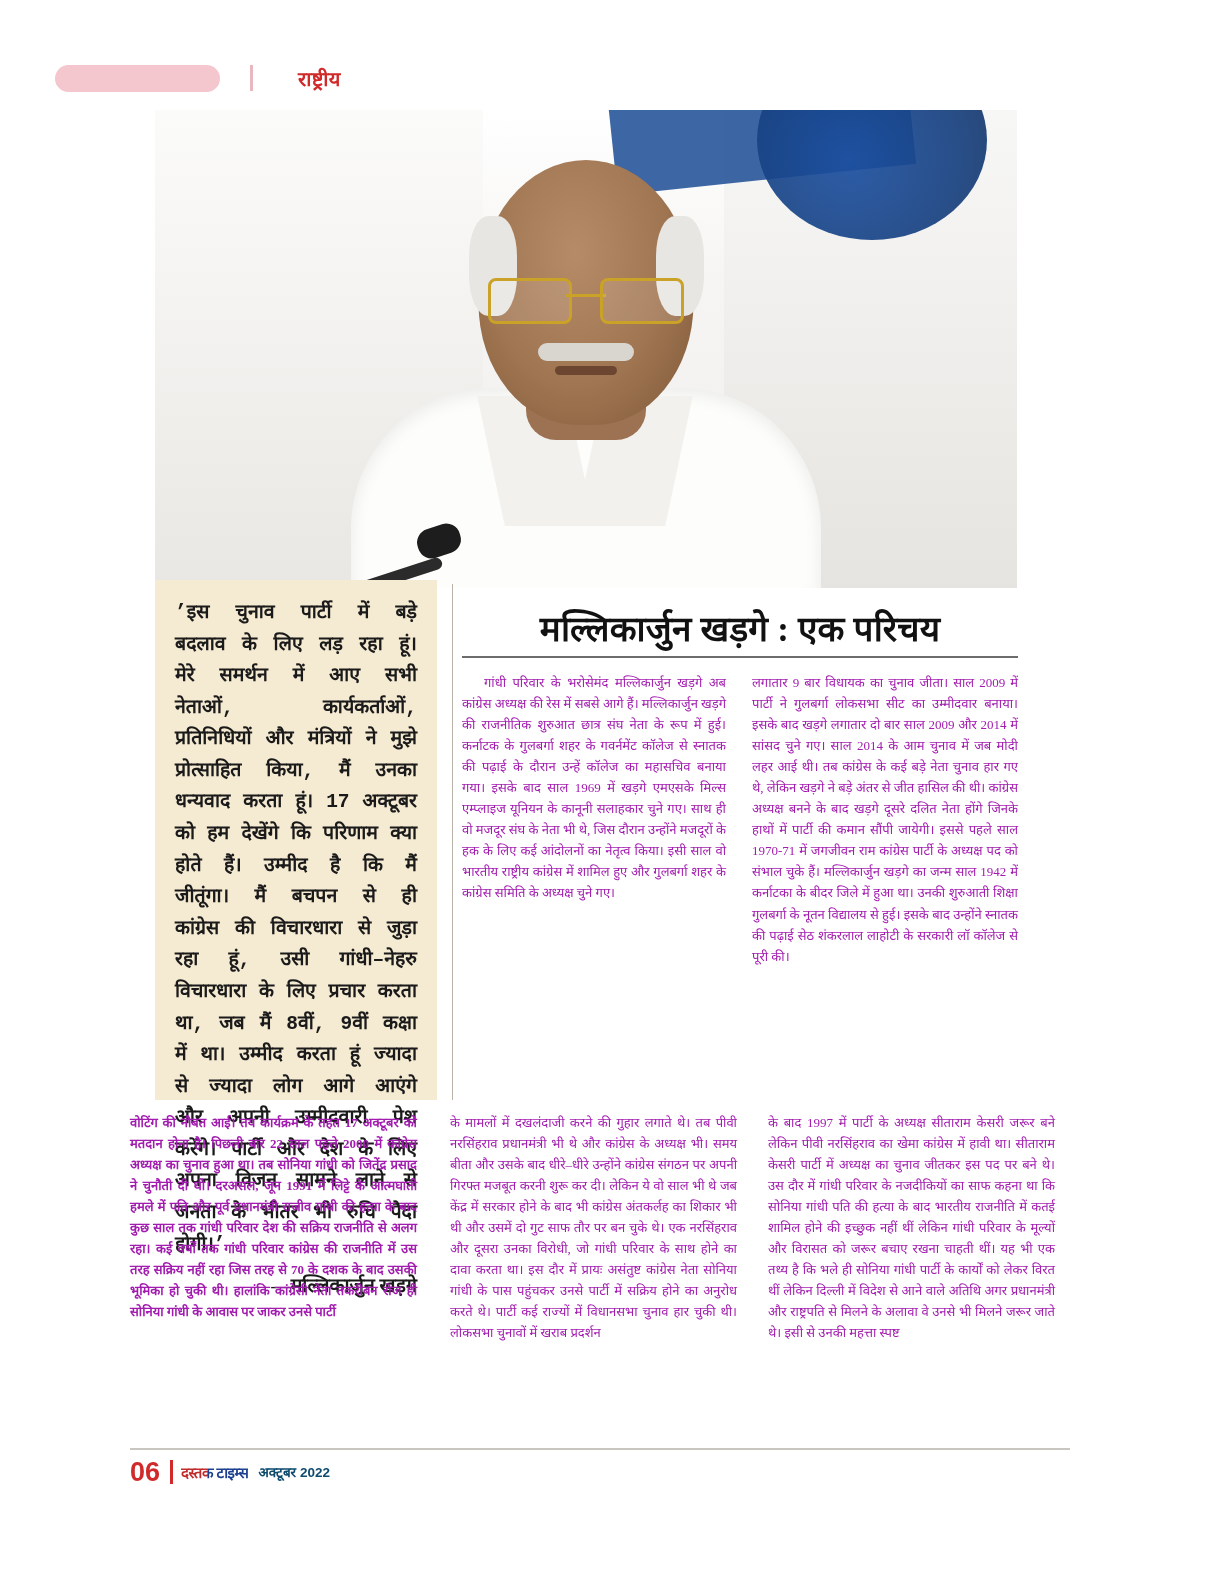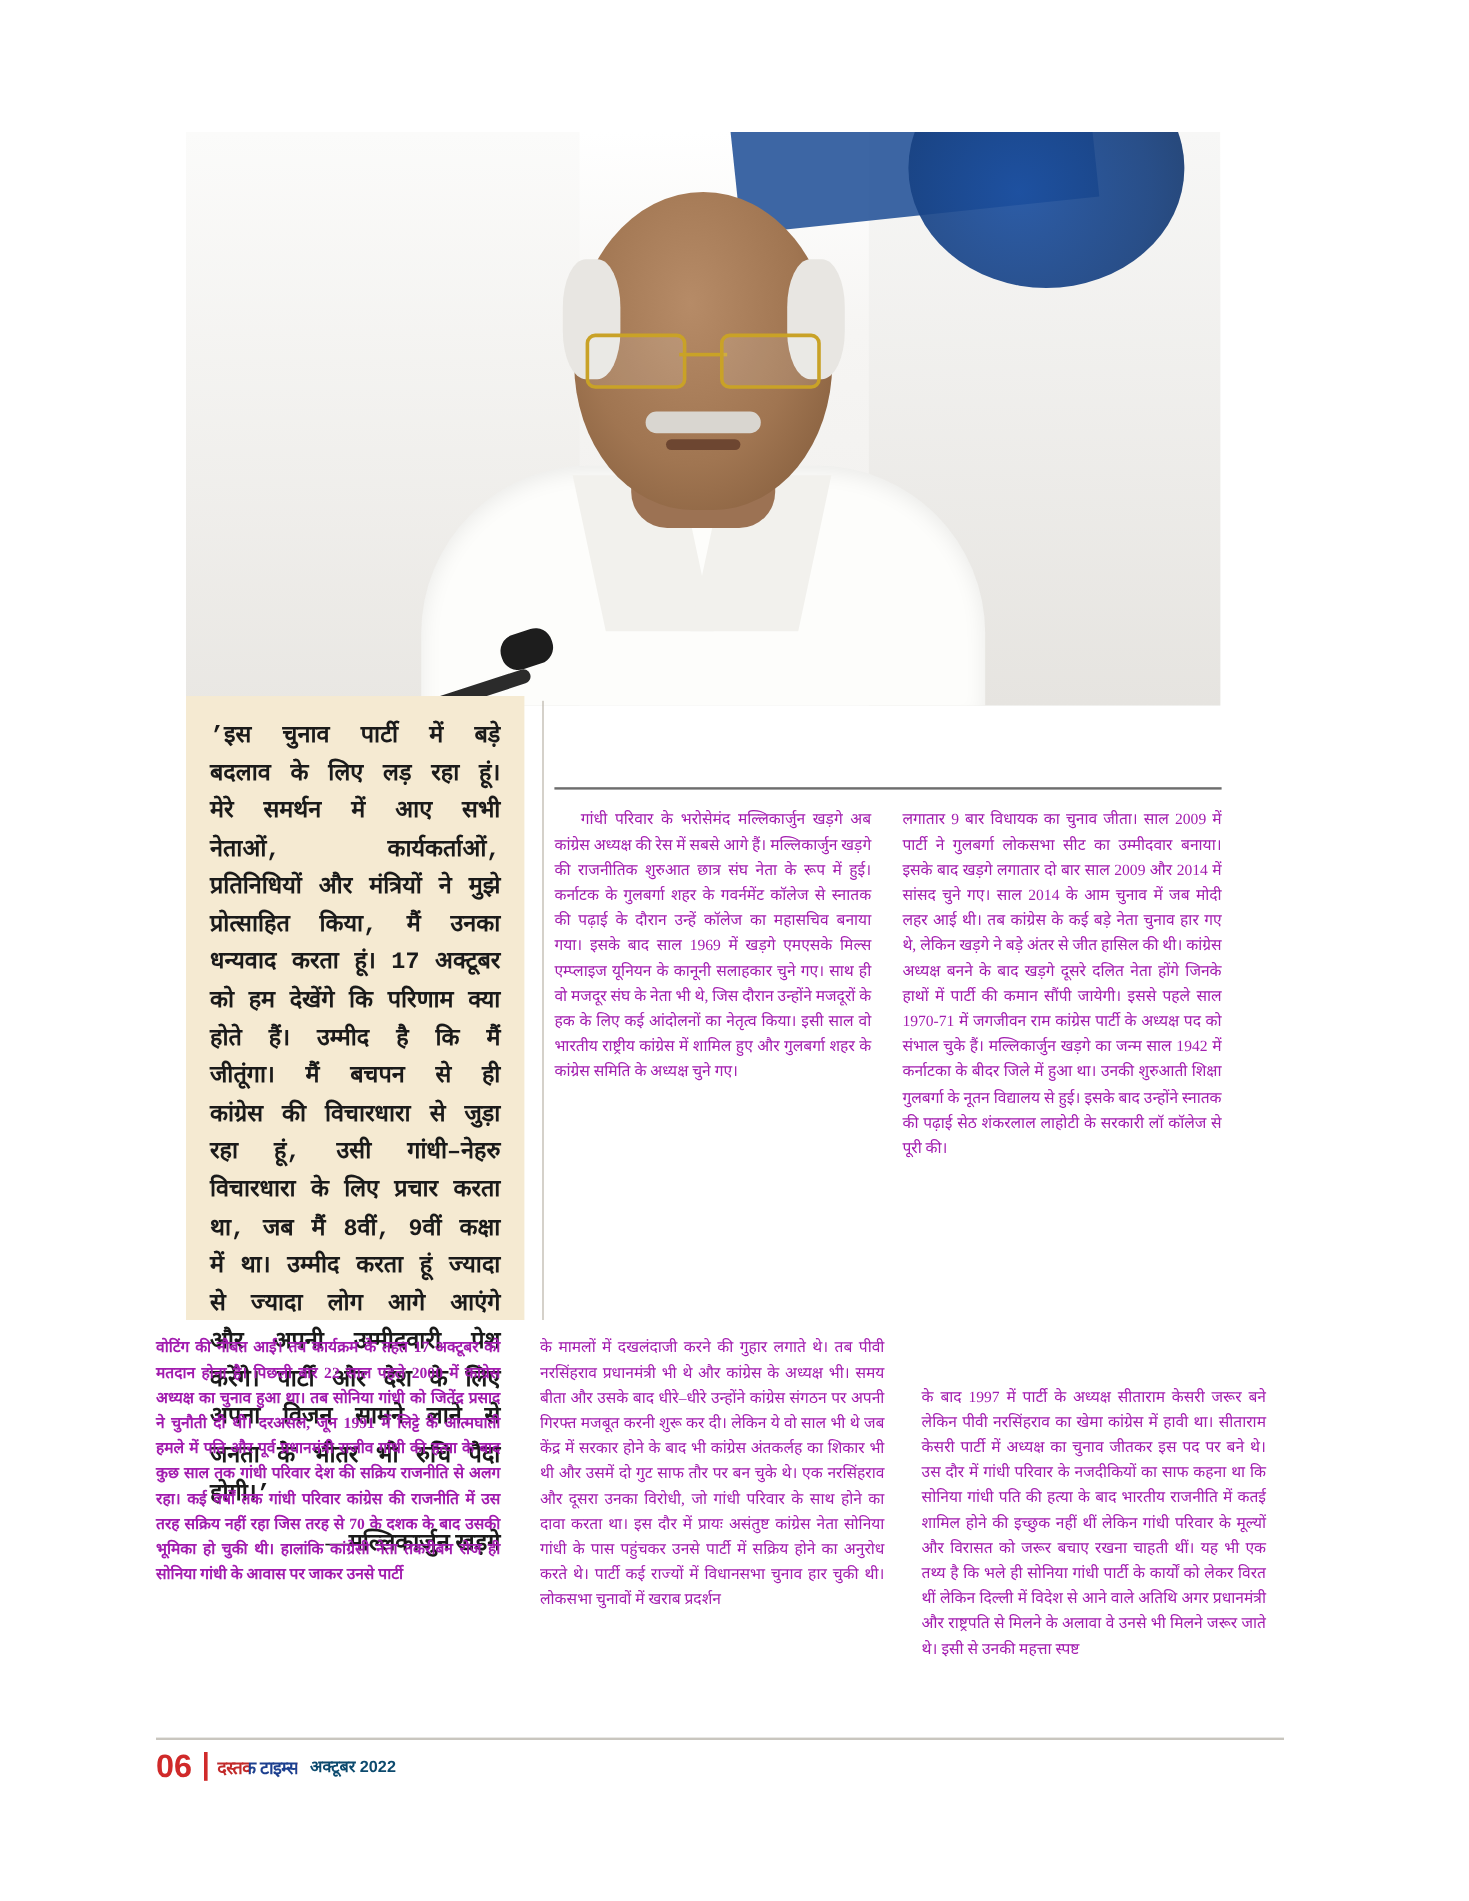--- a/index.html
+++ b/index.html
@@ -300,21 +300,21 @@
   }
   .col p { margin: 0 0 9px 0; }
   .col p:first-child::first-letter { }
   .indent { text-indent: 22px; }
 
   .col-a { left: 462px; top: 672px; width: 264px; }
   .col-b { left: 752px; top: 672px; width: 266px; }
 
   .col-c { left: 130px; top: 1112px; width: 287px; font-weight: bold; }
   .col-d { left: 450px; top: 1112px; width: 287px; }
-  .col-e { left: 768px; top: 1112px; width: 287px; margin-top: 41px; }
+  .col-e { left: 768px; top: 1112px; width: 287px; }
 
   
   .footer-rule {
     position: absolute;
     left: 130px;
     top: 1448px;
     width: 940px;
     height: 2px;
     background: #c9c6bf;
   }
@@ -355,20 +355,25 @@
     font-size: 13.5px;
     font-weight: bold;
     color: #0c4a6e;
   }
 </style>
 </head>
 <body>
 
 <div class="page">
 
+  <div class="header">
+    <div class="header-swatch"></div>
+    <div class="header-divider"></div>
+    <div class="header-kicker">राष्ट्रीय</div>
+  </div>
 
   <div class="hero">
     <div class="hero-bg-left"></div>
     <div class="hero-bg-right"></div>
     <div class="hero-blue2"></div>
     <div class="hero-blue"></div>
     <div class="person">
       <div class="torso"></div>
       <div class="collar-l"></div>
       <div class="collar-r"></div>
@@ -390,20 +395,21 @@
     </div>
   </div>
 
   <div class="quote-box">
     <div class="quote-text">’इस चुनाव पार्टी में बड़े बदलाव के लिए लड़ रहा हूं। मेरे समर्थन में आए सभी नेताओं, कार्यकर्ताओं, प्रतिनिधियों और मंत्रियों ने मुझे प्रोत्साहित किया, मैं उनका धन्यवाद करता हूं। 17 अक्टूबर को हम देखेंगे कि परिणाम क्या होते हैं। उम्मीद है कि मैं जीतूंगा। मैं बचपन से ही कांग्रेस की विचारधारा से जुड़ा रहा हूं, उसी गांधी–नेहरु विचारधारा के लिए प्रचार करता था, जब मैं 8वीं, 9वीं कक्षा में था। उम्मीद करता हूं ज्यादा से ज्यादा लोग आगे आएंगे और अपनी उम्मीदवारी पेश करेंगे। पार्टी और देश के लिए अपना विजन सामने लाने से जनता के भीतर भी रुचि पैदा होगी।’</div>
     <div class="quote-attrib">—मल्लिकार्जुन खड़गे</div>
   </div>
 
   <div class="vert-rule"></div>
 
+  <div class="headline">मल्लिकार्जुन खड़गे  : एक परिचय</div>
   <div class="headline-rule"></div>
 
   <div class="col col-a">
     <p class="indent">गांधी परिवार के भरोसेमंद मल्लिकार्जुन खड़गे अब कांग्रेस अध्यक्ष की रेस में सबसे आगे हैं। मल्लिकार्जुन खड़गे की राजनीतिक शुरुआत छात्र संघ नेता के रूप में हुई। कर्नाटक के गुलबर्गा शहर के गवर्नमेंट कॉलेज से स्नातक की पढ़ाई के दौरान उन्हें कॉलेज का महासचिव बनाया गया। इसके बाद साल 1969 में खड़गे एमएसके मिल्स एम्प्लाइज यूनियन के कानूनी सलाहकार चुने गए। साथ ही वो मजदूर संघ के नेता भी थे, जिस दौरान उन्होंने मजदूरों के हक के लिए कई आंदोलनों का नेतृत्व किया। इसी साल वो भारतीय राष्ट्रीय कांग्रेस में शामिल हुए और गुलबर्गा शहर के कांग्रेस समिति के अध्यक्ष चुने गए।</p>
   </div>
   <div class="col col-b">
     <p>लगातार 9 बार विधायक का चुनाव जीता। साल 2009 में पार्टी ने गुलबर्गा लोकसभा सीट का उम्मीदवार बनाया। इसके बाद खड़गे लगातार दो बार साल 2009 और 2014 में सांसद चुने गए। साल 2014 के आम चुनाव में जब मोदी लहर आई थी। तब कांग्रेस के कई बड़े नेता चुनाव हार गए थे, लेकिन खड़गे ने बड़े अंतर से जीत हासिल की थी। कांग्रेस अध्यक्ष बनने के बाद खड़गे दूसरे दलित नेता होंगे जिनके हाथों में पार्टी की कमान सौंपी जायेगी। इससे पहले साल 1970-71 में जगजीवन राम कांग्रेस पार्टी के अध्यक्ष पद को संभाल चुके हैं। मल्लिकार्जुन खड़गे का जन्म साल 1942 में कर्नाटका के बीदर जिले में हुआ था। उनकी शुरुआती शिक्षा गुलबर्गा के नूतन विद्यालय से हुई। इसके बाद उन्होंने स्नातक की पढ़ाई सेठ शंकरलाल लाहोटी के सरकारी लॉ कॉलेज से पूरी की।</p>
   </div>
 
   <div class="col col-c">

